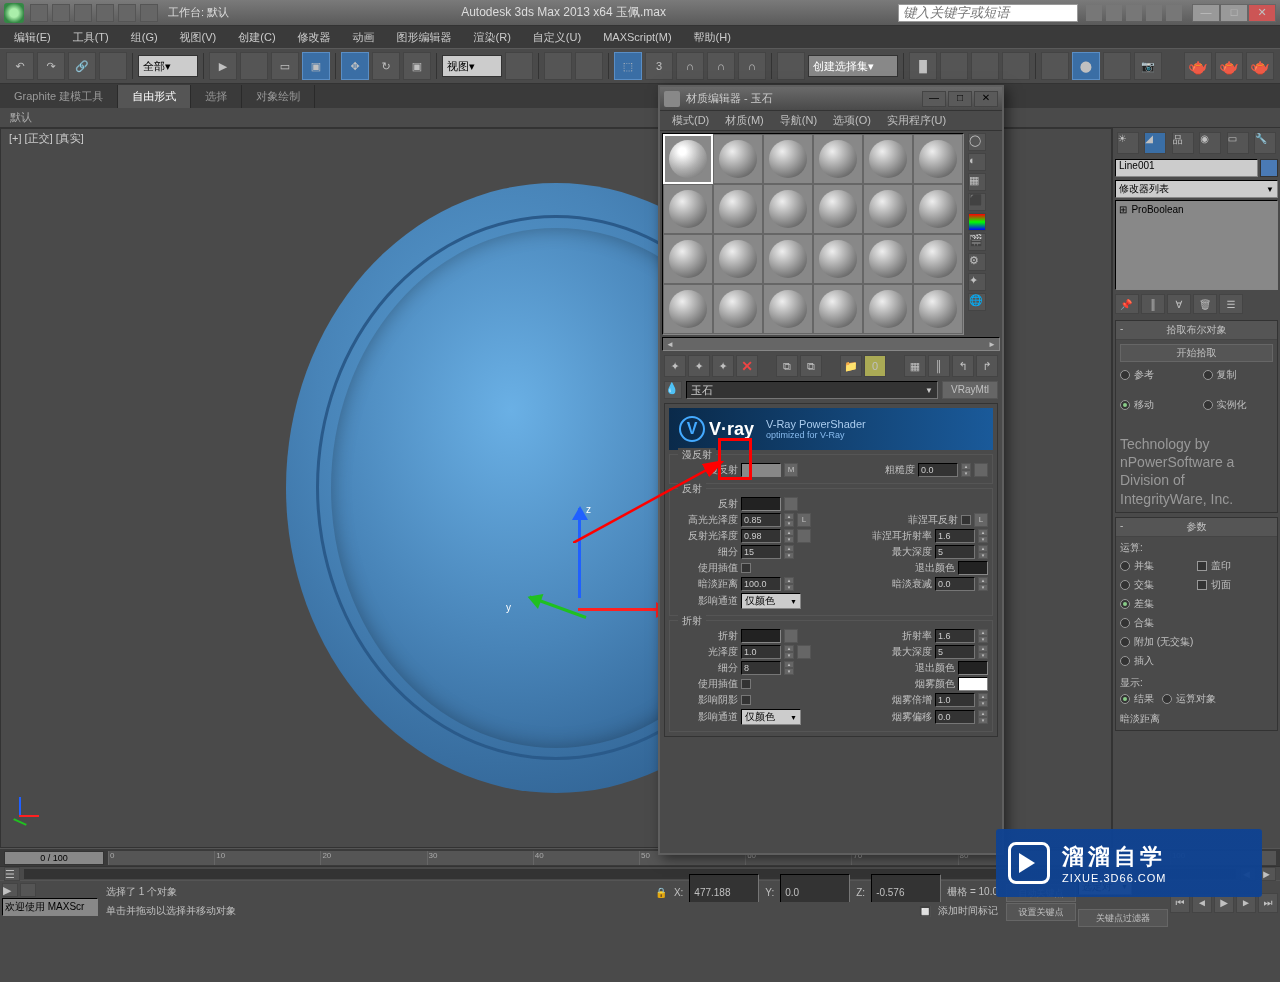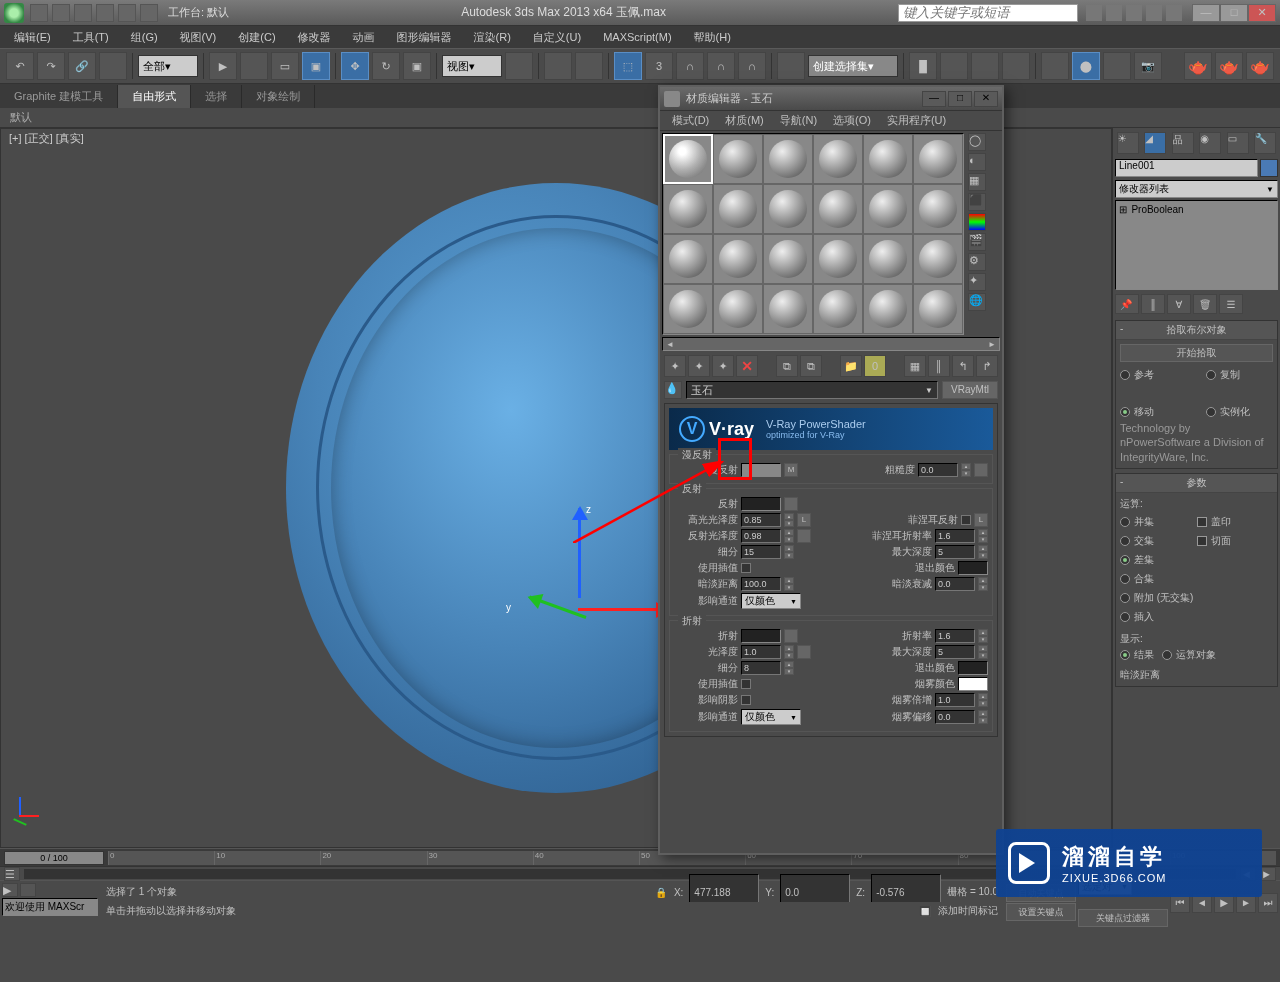--- a/index.html
+++ b/index.html
@@ -327,39 +327,39 @@
       <div class="tb-btn" style="width:24px;height:20px">║</div>
       <div class="tb-btn" style="width:24px;height:20px">∀</div>
       <div class="tb-btn" style="width:24px;height:20px">🗑</div>
       <div class="tb-btn" style="width:24px;height:20px">☰</div>
     </div>
 
     <div class="cp-rollout">
       <div class="cp-rollout-header">拾取布尔对象</div>
       <div class="cp-rollout-body">
         <div class="cp-btn" style="width:100%;margin-bottom:4px">开始拾取</div>
-        <div style="display:grid;grid-template-columns:1fr 1fr;gap:19px">
+        <div style="display:grid;grid-template-columns:1fr 1fr;gap:12px">
           <label class="cp-radio-label">
               <span class="cp-radio"></span>
               <span>参考</span>
             </label>
           <label class="cp-radio-label">
               <span class="cp-radio"></span>
               <span>复制</span>
             </label>
           <label class="cp-radio-label">
               <span class="cp-radio checked"></span>
               <span>移动</span>
             </label>
           <label class="cp-radio-label">
               <span class="cp-radio"></span>
               <span>实例化</span>
             </label>
         </div>
-        <div style="font-size:11px;color:#999;margin-top:0;line-height:1.3">Technology by nPowerSoftware a Division of IntegrityWare, Inc.</div>
+        <div style="font-size:14px;color:#999;margin-top:21px;line-height:1.3">Technology by nPowerSoftware a Division of IntegrityWare, Inc.</div>
       </div>
     </div>
 
     <div class="cp-rollout">
       <div class="cp-rollout-header">参数</div>
       <div class="cp-rollout-body">
         <div style="margin-bottom:2px">运算:</div>
         <div style="display:grid;grid-template-columns:1fr 1fr;gap:1px">
           <label class="cp-radio-label">
               <span class="cp-radio"></span>

